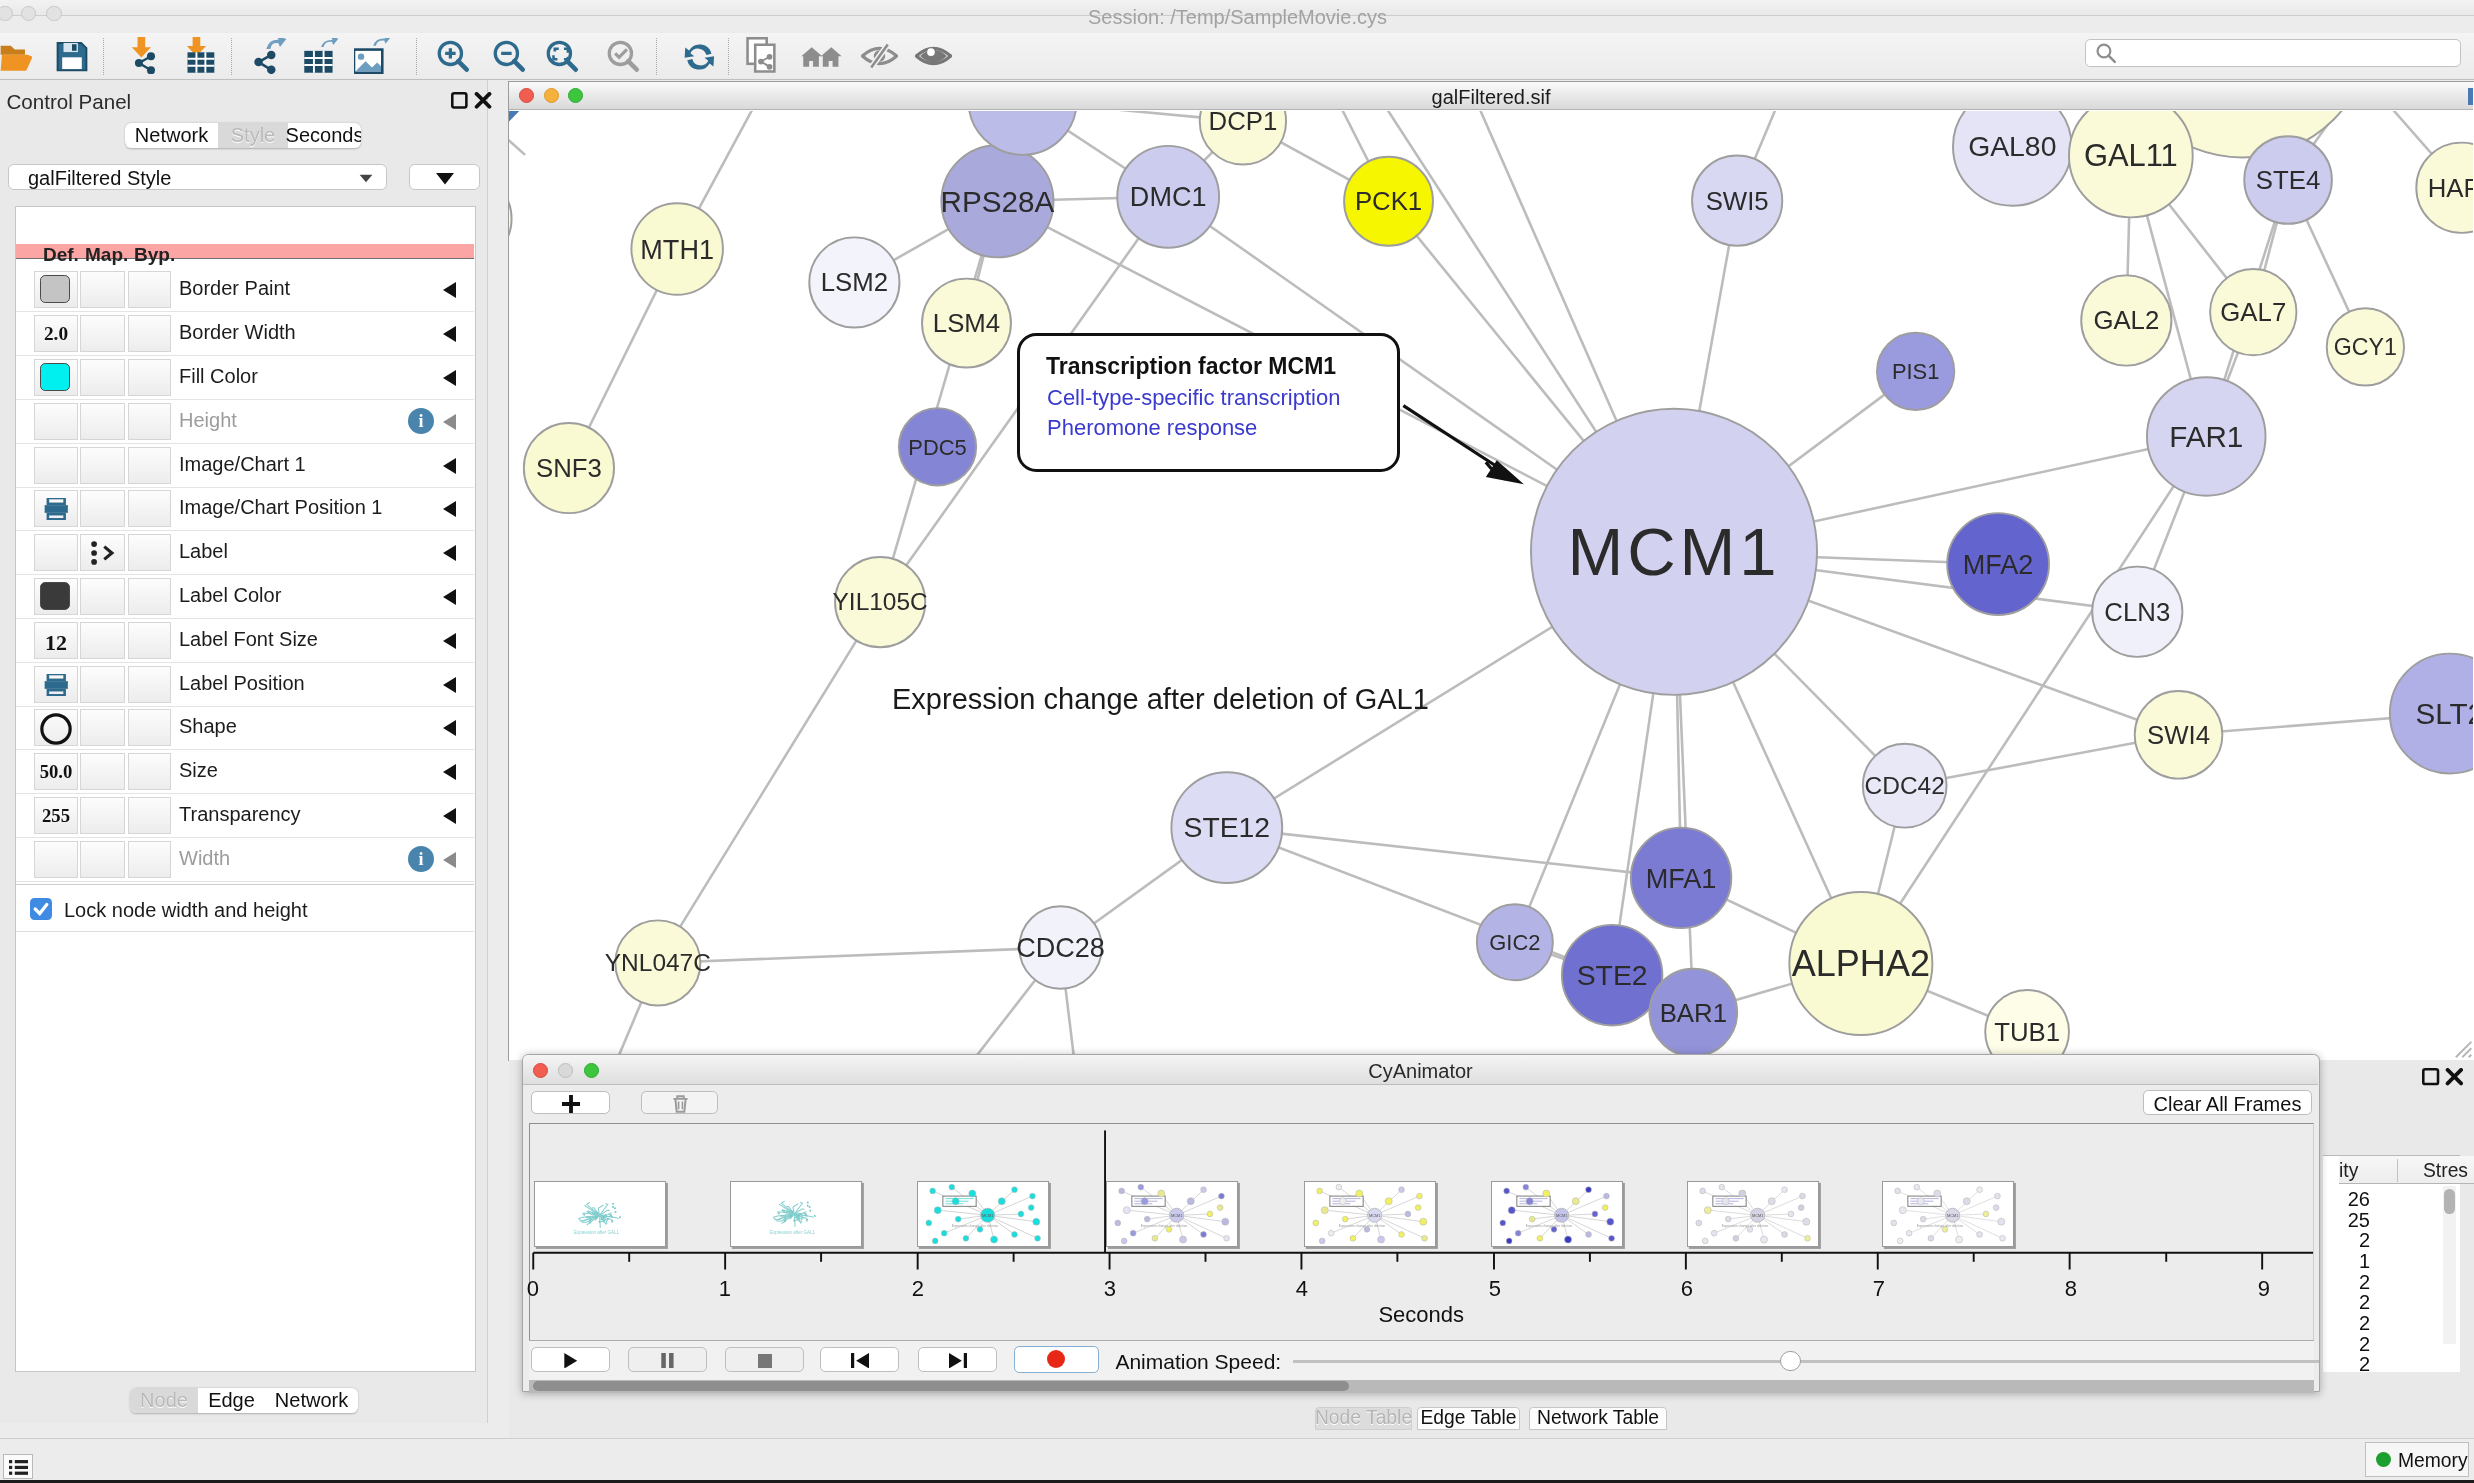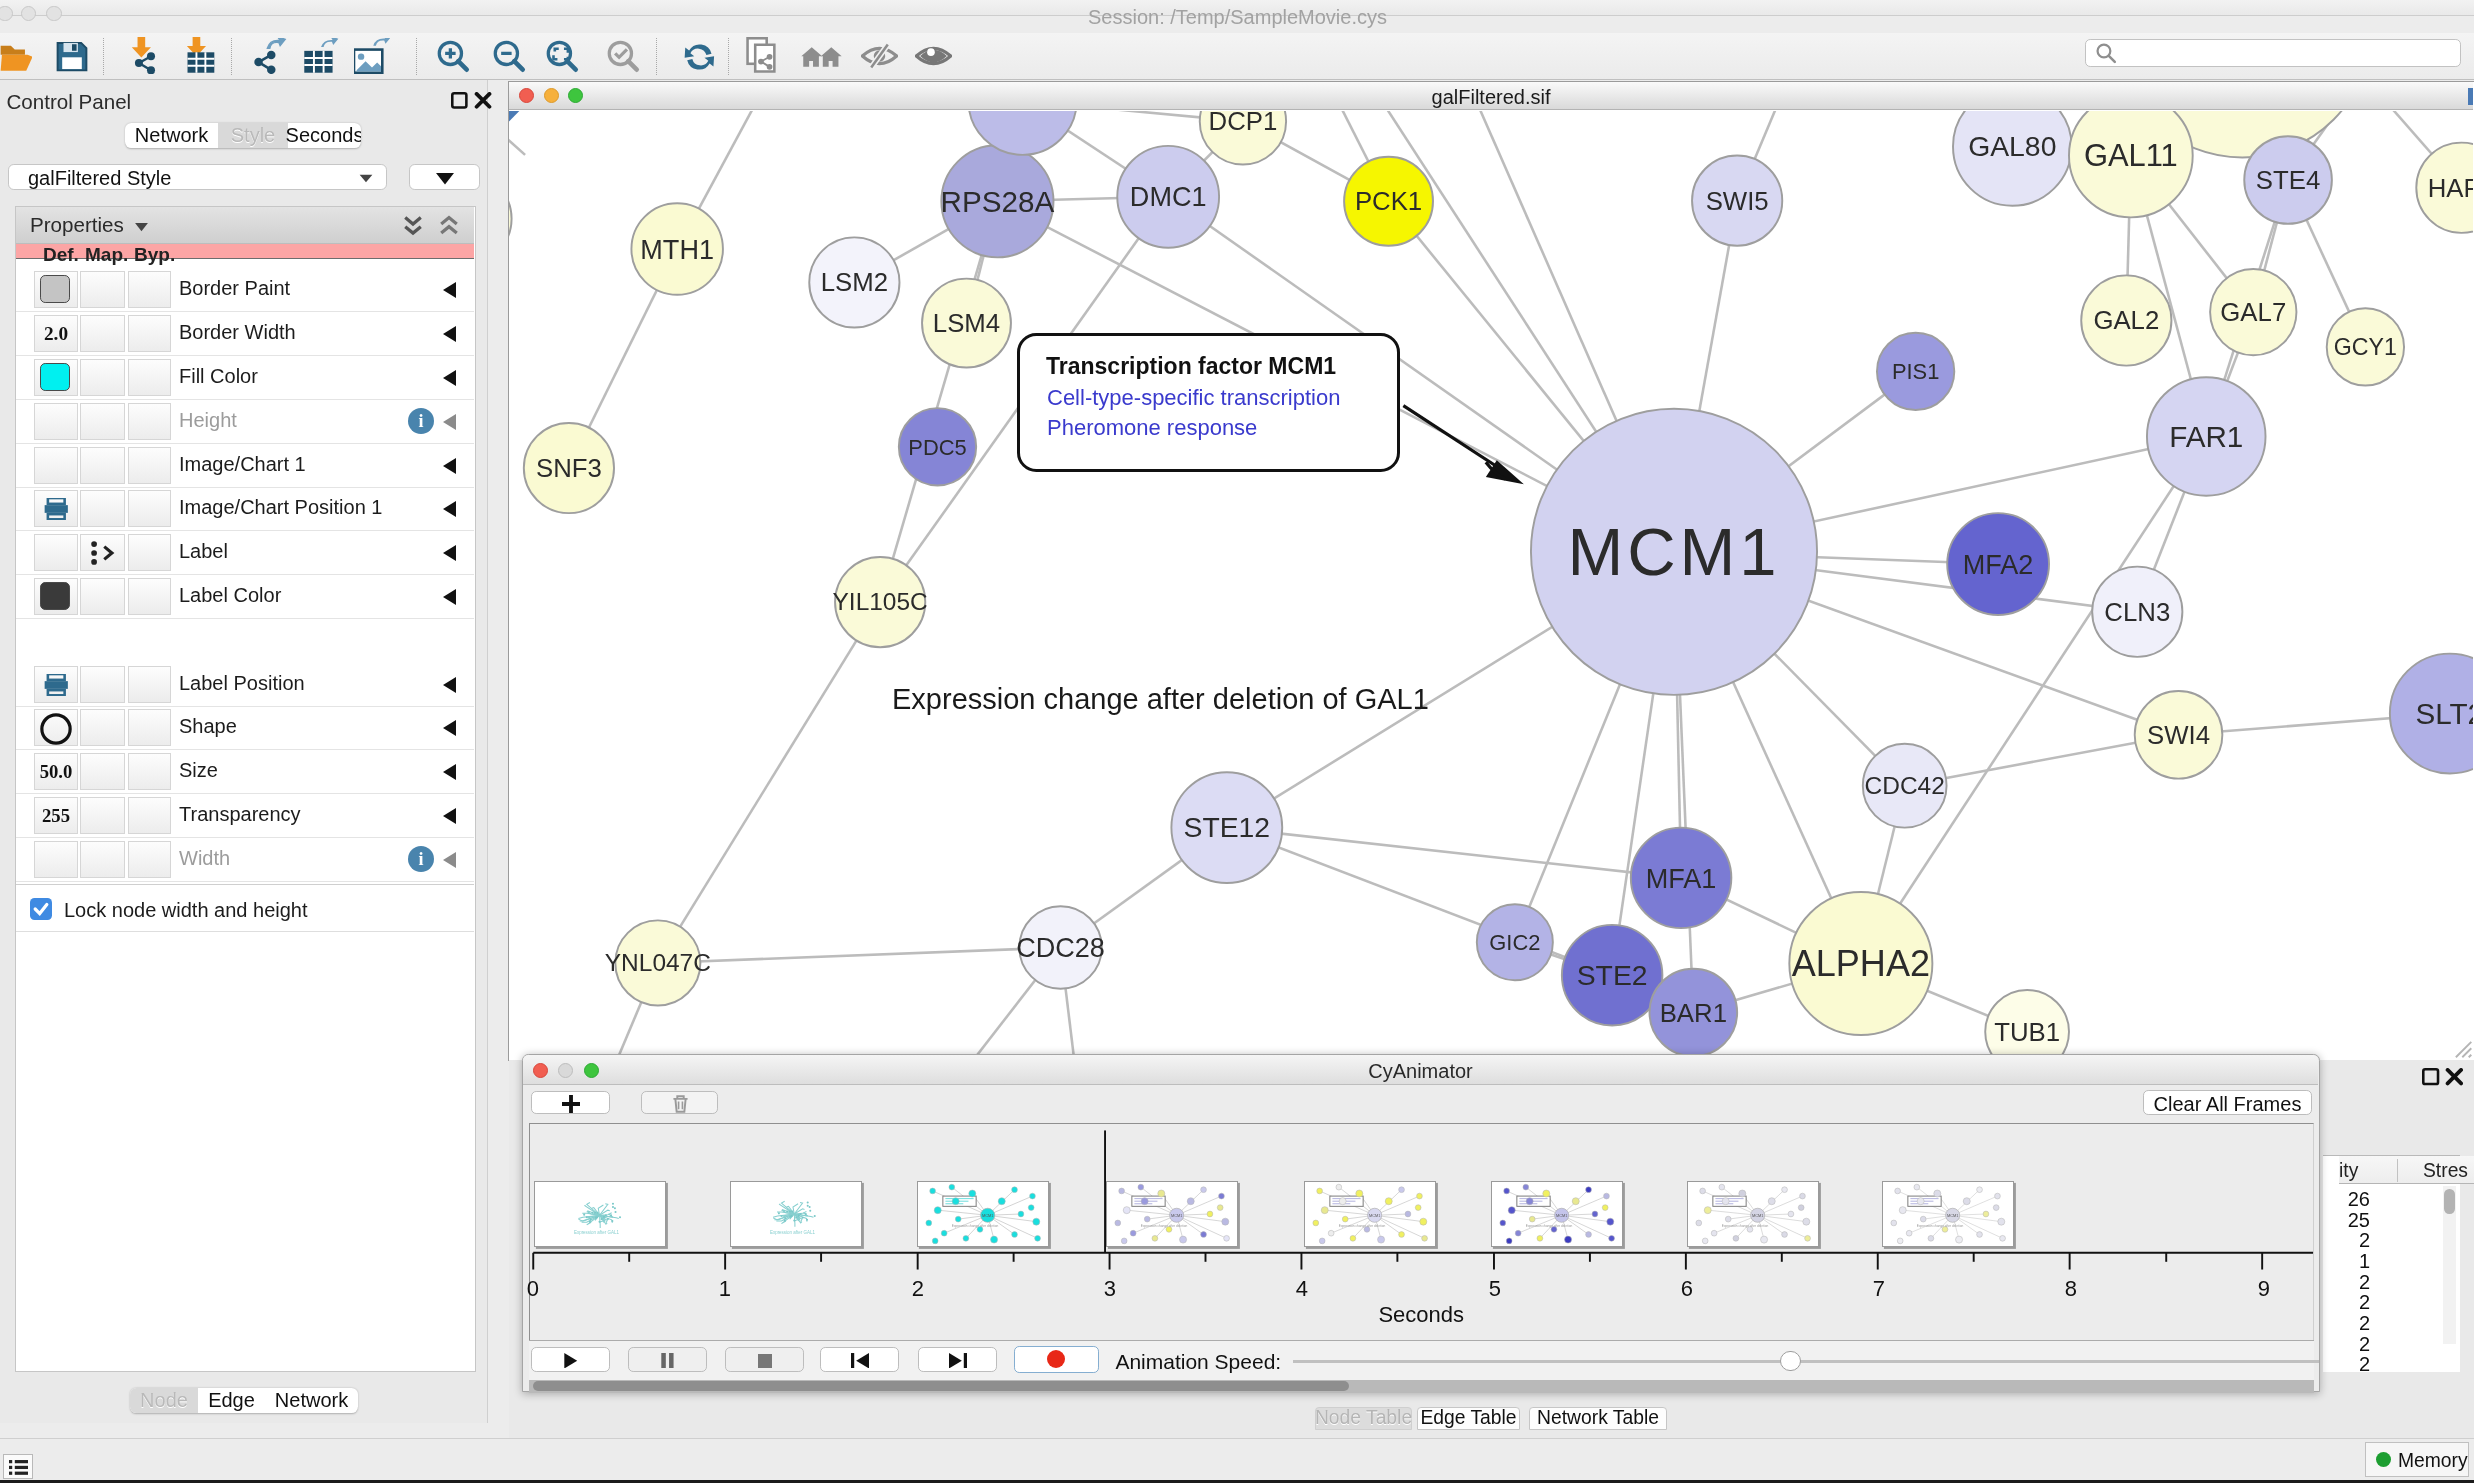--- a/index.html
+++ b/index.html
@@ -195,32 +195,20 @@
    <svg style="position:absolute;right:13px;top:9px" width="14" height="9" viewBox="0 0 22 14">
           <path d="M1 1 h20 l-10 12 z" fill="#444"></path>
         </svg>
  </div>
  <div class="btnw" style="left:409px;top:84px;width:71px;height:26px">
    <svg style="position:absolute;left:26px;top:8.4px" width="18" height="11.6" viewBox="0 0 28 18">
           <path d="M0 0 h28 l-14 18 z" fill="#111"></path>
         </svg>
  </div>
  <div class="abs" id="propbox">
-  <div class="abs" id="prophead">
-          <span style="position:absolute;left:14px;top:6.4px">Properties</span>
-   <svg style="position:absolute;left:119px;top:15.5px" width="13" height="9" viewBox="0 0 20 14">
-            <path d="M0 0 h20 l-10 13 z" fill="#444"></path>
-          </svg>
-   <svg style="position:absolute;right:50px;top:7.7px" width="22" height="22" viewBox="0 0 34 34">
-            <path d="M5 4 L17 14 L29 4 M5 18 L17 28 L29 18" stroke="#555" stroke-width="5" fill="none"></path>
-          </svg>
-   <svg style="position:absolute;right:14px;top:7.7px" width="22" height="22" viewBox="0 0 34 34">
-            <path d="M5 14 L17 4 L29 14 M5 28 L17 18 L29 28" stroke="#777" stroke-width="5" fill="none"></path>
-          </svg>
-  </div>
   <div class="abs" id="defrow">
           <span style="position:absolute;left:27px">Def.</span>
           <span style="position:absolute;left:69px">Map.</span>
           <span style="position:absolute;left:118px">Byp.</span>
         </div>
 <div class="prow" style="top:61px">
           <div class="pcell" style="left:18px;width:44px">
             <div style="position:absolute;left:5.2px;top:3.2px;width:30px;height:28px;background:#c4c4c4;border:1.9px solid #4a4a4a;border-radius:5.2px"></div>
           </div>
           <div class="pcell" style="left:64px;width:45px"></div>
@@ -288,20 +276,29 @@
           <div class="pcell" style="left:64px;width:45px">
             <svg style="position:absolute;left:7.7px;top:5.2px" width="28" height="26" viewBox="0 0 44 40">
               <circle cx="8" cy="6" r="4.5" fill="#222"></circle>
               <circle cx="8" cy="20" r="4.5" fill="#222"></circle>
               <circle cx="8" cy="34" r="4.5" fill="#222"></circle>
               <path d="M24 10 L36 20 L24 30" stroke="#222" stroke-width="5" fill="none"></path>
             </svg>
           </div>
           <div class="pcell" style="left:112px;width:43px"></div>
           <div class="plabel">Label</div>
+          <div class="parrow"></div>
+        </div>
+        <div class="prow" style="top:412px">
+          <div class="pcell" style="left:18px;width:44px">
+            <div style="position:absolute;left:0;width:100%;text-align:center;top:7px;font-size:22px;font-weight:bold;color:#111;font-family:'Liberation Serif',serif">12</div>
+          </div>
+          <div class="pcell" style="left:64px;width:45px"></div>
+          <div class="pcell" style="left:112px;width:43px"></div>
+          <div class="plabel">Label Font Size</div>
           <div class="parrow"></div>
         </div>
         <div class="prow" style="top:456px">
           <div class="pcell" style="left:18px;width:44px">
             <svg style="position:absolute;left:9px;top:6.4px" width="24.5" height="22" viewBox="0 0 38 34">
               <rect x="6" y="0" width="26" height="9" fill="none" stroke="#2e6a8d" stroke-width="4"></rect>
               <rect x="1" y="11" width="36" height="12" fill="#2e6a8d"></rect>
               <rect x="6" y="25" width="26" height="8" fill="none" stroke="#2e6a8d" stroke-width="4"></rect>
             </svg>
           </div>

